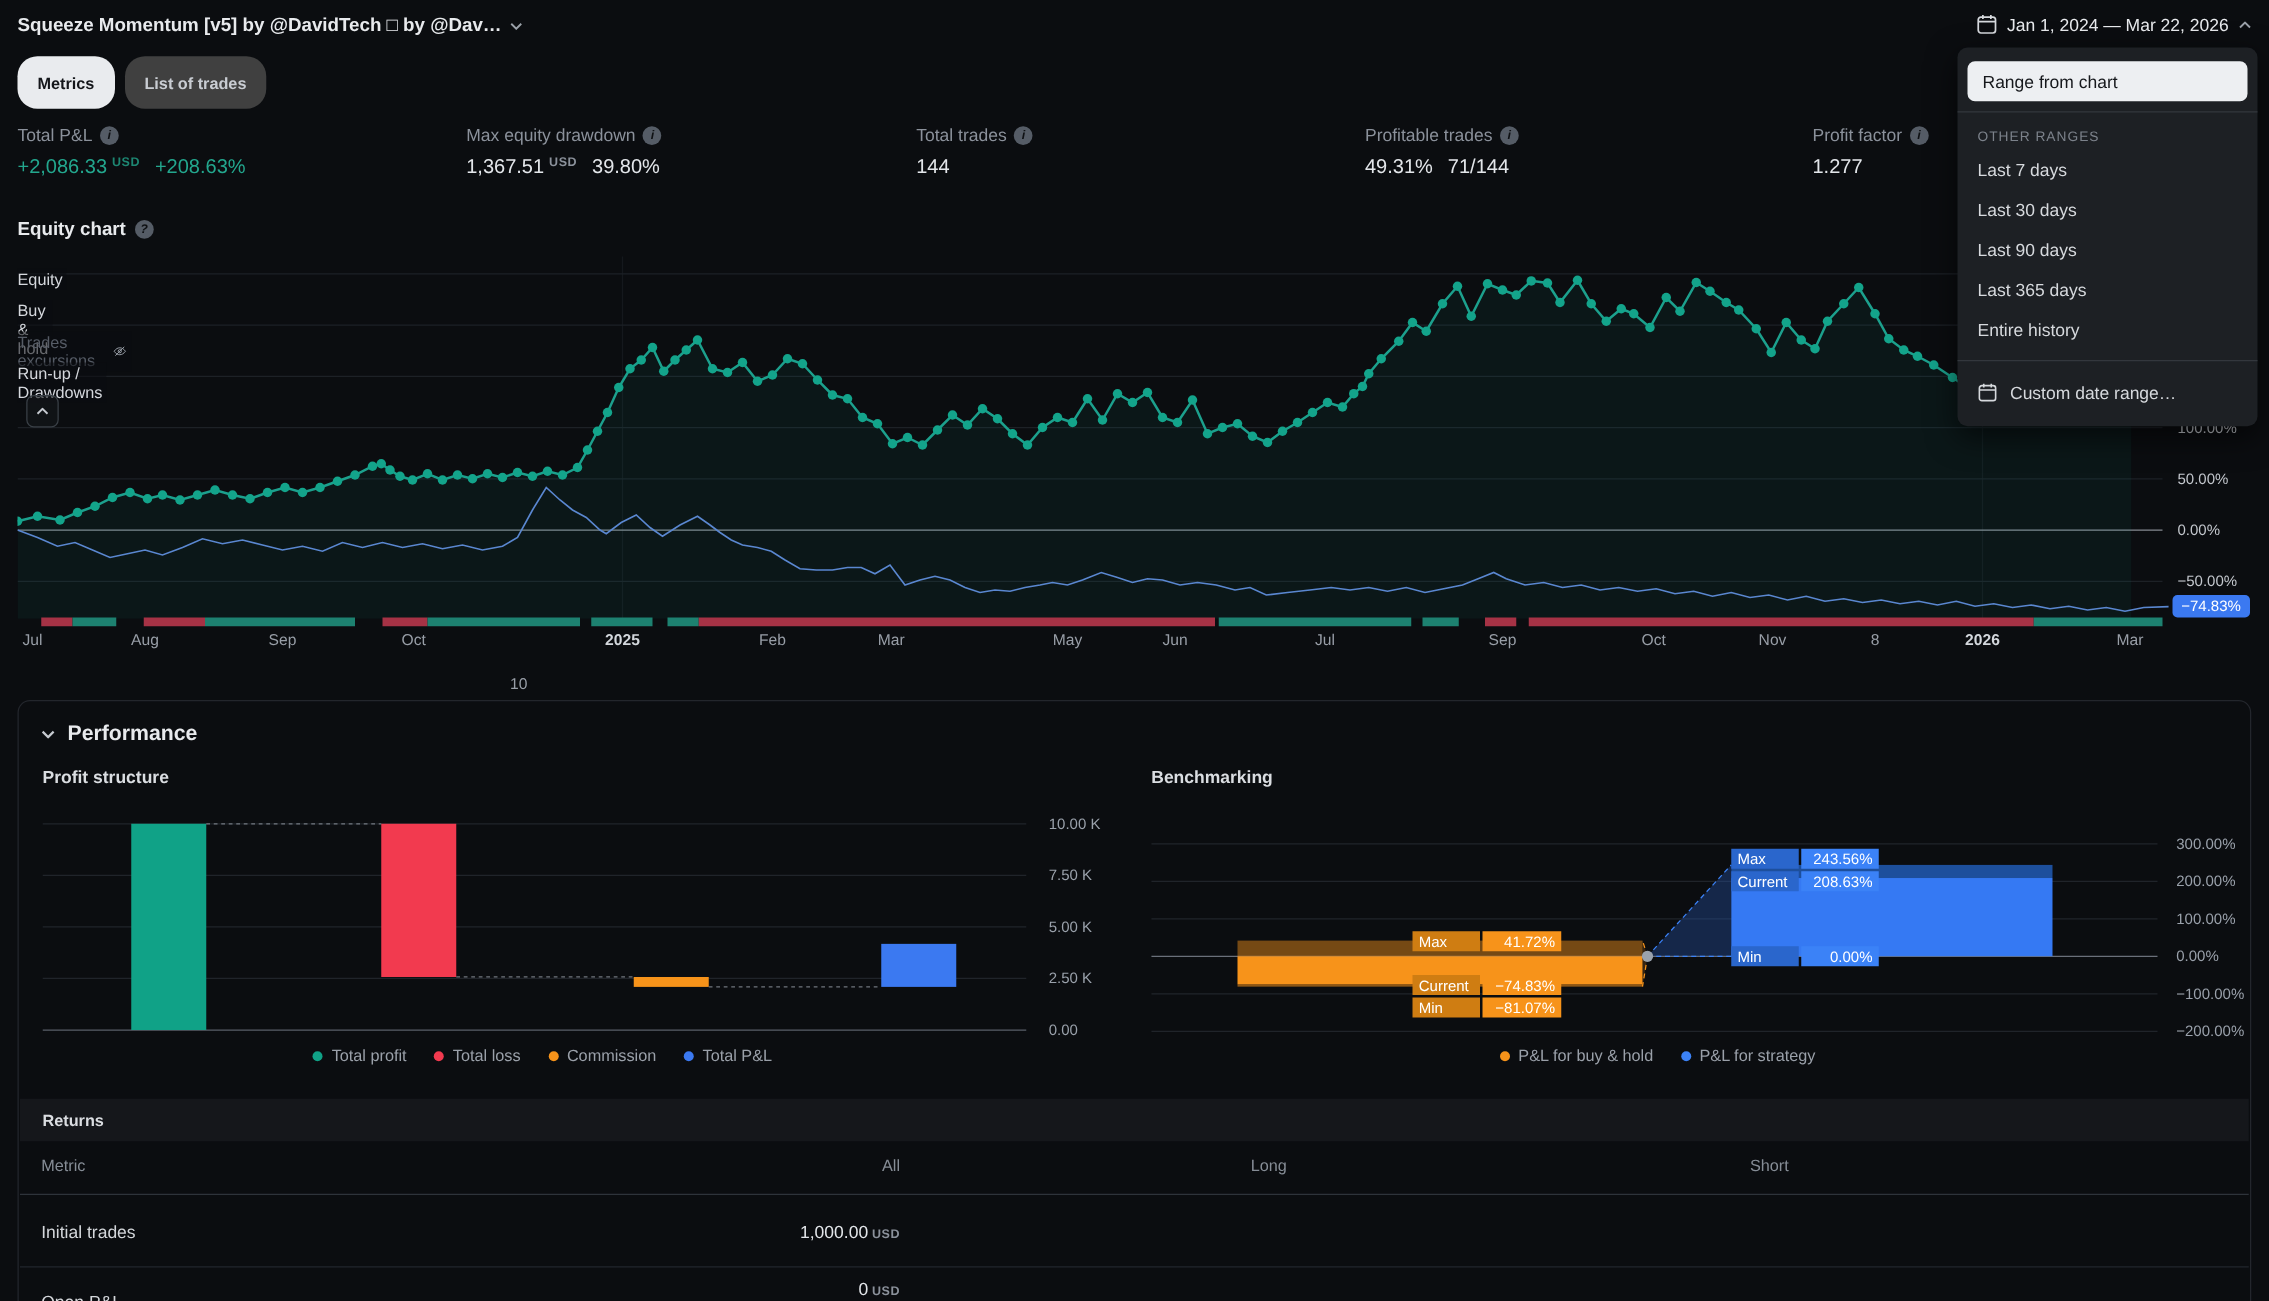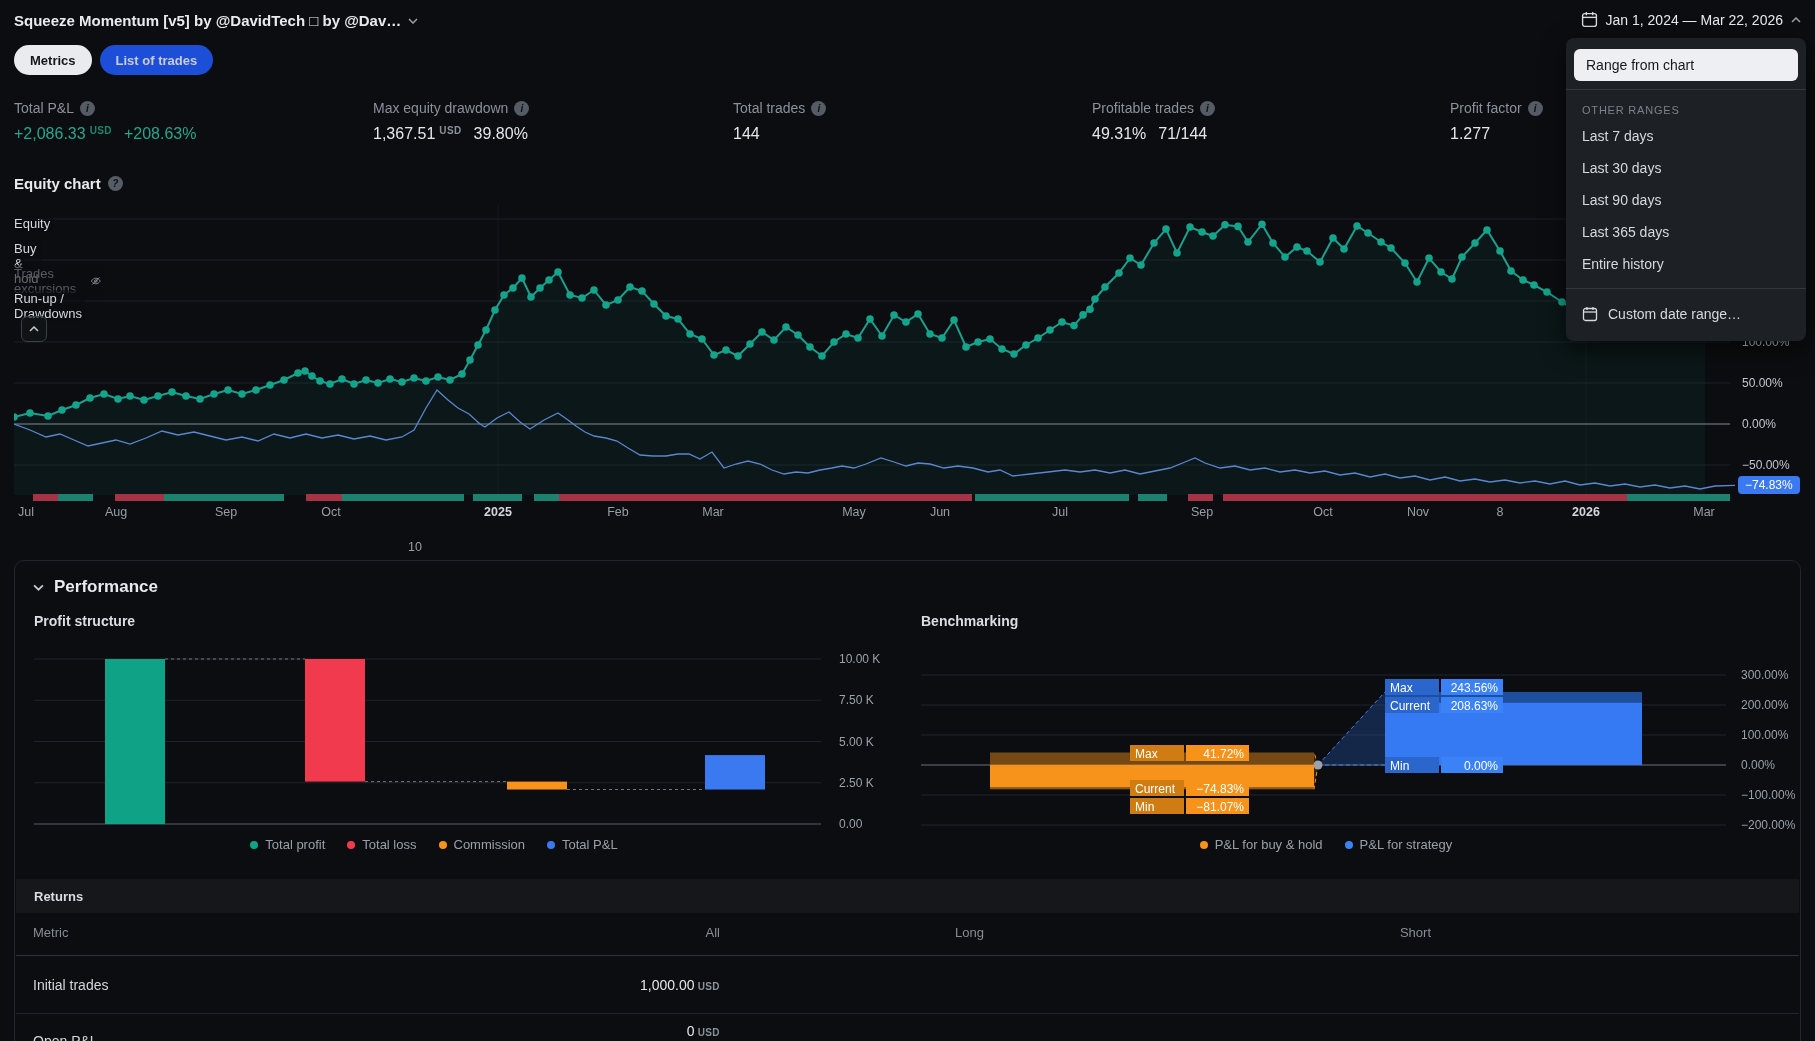--- a/index.html
+++ b/index.html
@@ -8,23 +8,23 @@
     background:#0b0d10;color:#e8eaed;
     font-family:"Liberation Sans","DejaVu Sans",sans-serif;
     -webkit-font-smoothing:antialiased;
   }
   .abs{position:absolute;}
   
   #title{left:14px;top:12px;font-size:15px;font-weight:bold;color:#e8eaed;display:flex;align-items:center;gap:7px;}
   #date-control{top:11px;right:14px;display:flex;align-items:center;gap:8px;font-size:14px;color:#e8eaed;cursor:pointer;}
   
   #tabs{left:14px;top:45px;display:flex;gap:8px;}
-  .pill{height:30px;border-radius:16px;display:flex;align-items:center;padding:0 16px;font-size:13px;font-weight:600;cursor:pointer;}
+  .pill{height:42px;border-radius:16px;display:flex;align-items:center;padding:0 16px;font-size:13px;font-weight:600;cursor:pointer;}
   .pill.active{background:#e9ebee;color:#14161a;}
-  .pill.inactive{background:#1d4ed8;color:#c9cdd3;}
+  .pill.inactive{background:#404040;color:#c9cdd3;}
   
   .metric{position:absolute;top:0;}
   .metric .lab{font-size:14px;color:#8b919b;display:flex;align-items:center;gap:6px;}
   .metric .val{margin-top:9px;font-size:16px;color:#e3e6ea;display:flex;align-items:flex-start;gap:4px;}
   .metric .val.green{color:#23a78e;}
   .unit{font-size:10px;letter-spacing:.4px;color:#8b919b;font-weight:bold;}
   .green .unit{color:#1d8672;}
   .extra{margin-left:8px;}
   .info-ic{width:15px;height:15px;border-radius:50%;background:#555c66;color:#0e1013;font-size:10px;font-weight:bold;display:inline-flex;align-items:center;justify-content:center;font-style:italic;}
   
@@ -484,21 +484,21 @@
         <span>P&amp;L for strategy</span>
       </div>
     </div>
 
   <div class="abs" id="returns-banner">
     <span>Returns</span>
   </div>
   <div id="returns-table">
       <div class="thead" style="left: 18px; top: 364px;">Metric</div>
       <div class="thead" style="left: 585px; top: 364px; width: 120px; text-align: right;">All</div>
-      <div class="thead" style="left: 940px; top: 364px; width: 120px; text-align: left;">Long</div>
+      <div class="thead" style="left: 940px; top: 364px; width: 120px; text-align: center;">Long</div>
       <div class="thead" style="left: 1296px; top: 364px; width: 120px; text-align: right;">Short</div>
       <div class="rt-divider strong" style="top: 394px;"></div>
       <div class="cell-label" style="top: 416px;">Initial trades</div>
       <div class="cell-val" style="left: 485px; top: 416px; width: 220px;"><span>1,000.00</span><span class="unit"> USD</span></div>
       <div class="rt-divider" style="top: 452px;"></div>
       <div class="cell-val" style="left: 485px; top: 462px; width: 220px;"><span>0</span><span class="unit"> USD</span></div>
       <div class="cell-label" style="top: 472px;">Open P&amp;L</div>
     </div>
 </div>
 

